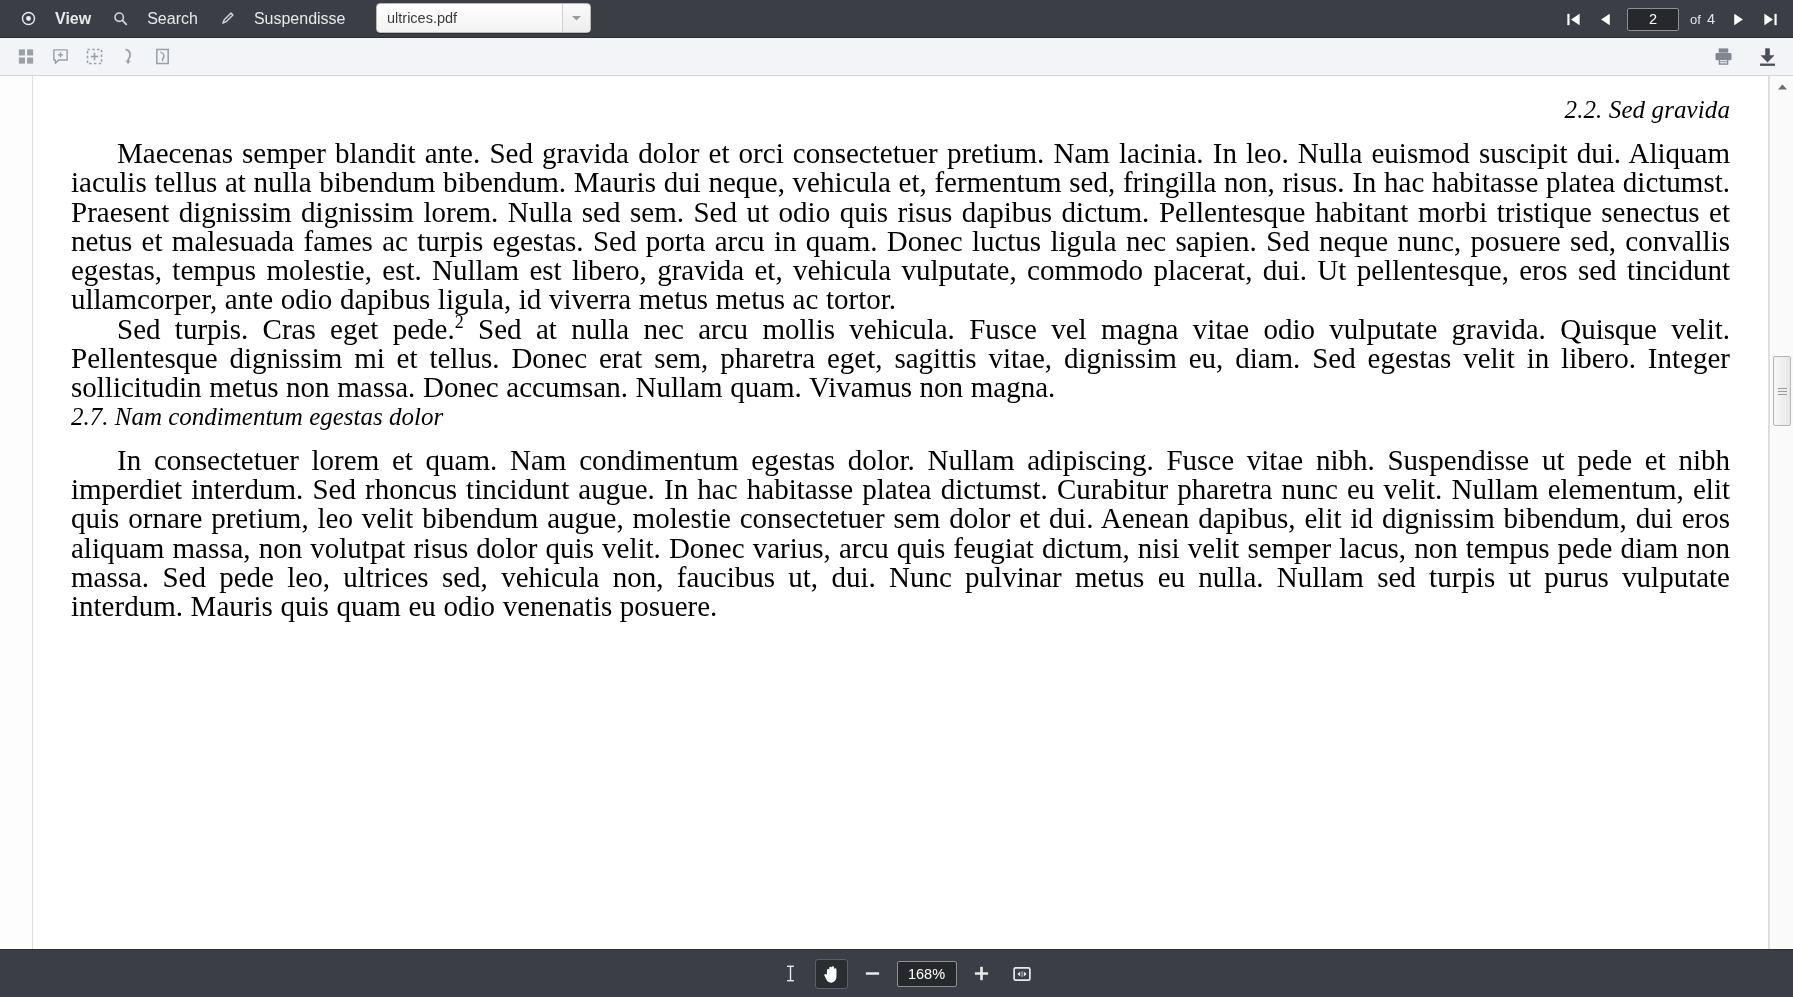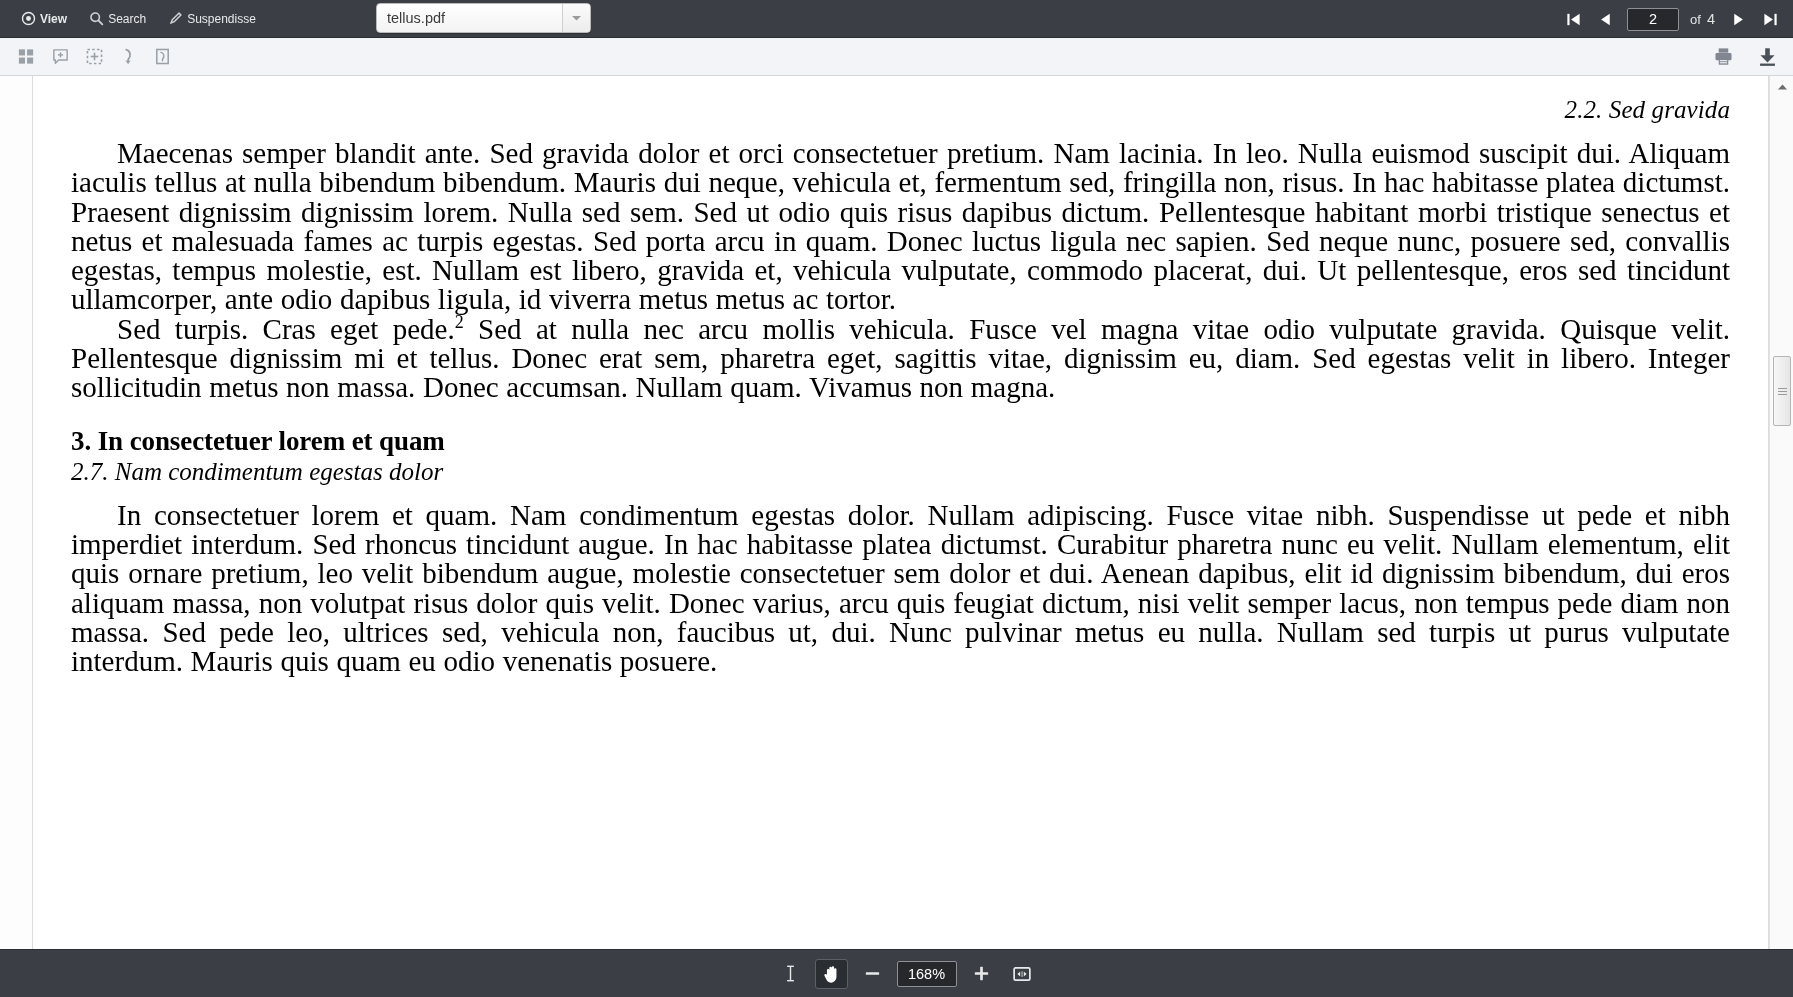--- a/index.html
+++ b/index.html
@@ -26,24 +26,24 @@
     display: flex;
     align-items: center;
     flex: none;
     position: relative;
     border-bottom: 1px solid #2a2d32;
   }
   .menu-group { display: flex; align-items: center; padding-left: 10px; }
   .menu-item {
     display: flex;
     align-items: center;
-    gap: 4px;
+    gap: 19px;
     padding: 4px 11px;
     color: #e8e9ea;
-    font-size: 12px;
+    font-size: 16px;
     cursor: pointer;
     border-radius: 2px;
     white-space: nowrap;
   }
   .menu-item svg { display: block; }
   .menu-label { line-height: 1; }
   .menu-label.strong { font-weight: bold; }
 
   
   .file-select-wrap {
@@ -341,21 +341,21 @@
             <path d="M3 13 L4.6 9.4 L11.8 2.2 L13.8 4.2 L6.6 11.4 Z" fill="none" stroke="#cfd1d4" stroke-width="1.6" stroke-linejoin="round"></path>
           </svg>
         </span>
         <span class="menu-label">Suspendisse</span>
       </div>
 
     </div>
 
     <div class="file-select-wrap">
       <div class="file-select">
-        <div class="file-select-text">tellus.pdf</div>
+        <div class="file-select-text">ultrices.pdf</div>
         <div class="file-select-arrow">
           <svg width="11" height="8" viewBox="0 0 11 8">
             <path d="M1 2 L5.5 6.4 L10 2 Z" fill="#9b9b9b"></path>
           </svg>
         </div>
       </div>
     </div>
 
     <div class="pager">
       <div class="pg-btn">
@@ -458,21 +458,20 @@
       <div class="page-content">
 
         <h2 class="h2-sub">2.2. Sed gravida</h2>
 
         <div class="spacer-par"></div>
 
         <p class="body">Maecenas semper blandit ante. Sed gravida dolor et orci consectetuer pretium. Nam lacinia. In leo. Nulla euismod suscipit dui. Aliquam iaculis tellus at nulla bibendum bibendum. Mauris dui neque, vehicula et, fermentum sed, fringilla non, risus. In hac habitasse platea dictumst. Praesent dignissim dignissim lorem. Nulla sed sem. Sed ut odio quis risus dapibus dictum. Pellentesque habitant morbi tristique senectus et netus et malesuada fames ac turpis egestas. Sed porta arcu in quam. Donec luctus ligula nec sapien. Sed neque nunc, posuere sed, convallis egestas, tempus molestie, est. Nullam est libero, gravida et, vehicula vulputate, commodo placerat, dui. Ut pellentesque, eros sed tincidunt ullamcorper, ante odio dapibus ligula, id viverra metus metus ac tortor.</p>
 
         <p class="body tight"><span>Sed turpis. Cras eget pede.</span><sup>2</sup><span> Sed at nulla nec arcu mollis vehicula. Fusce vel magna vitae odio vulputate gravida. Quisque velit. Pellentesque dignissim mi et tellus. Donec erat sem, pharetra eget, sagittis vitae, dignissim eu, diam. Sed egestas velit in libero. Integer sollicitudin metus non massa. Donec accumsan. Nullam quam. Vivamus non magna.</span></p>
 
-        <h1 class="h1-sec">3. In consectetuer lorem et quam</h1>
         <h2 class="h2-sec">2.7. Nam condimentum egestas dolor</h2>
 
         <div class="spacer-par"></div>
 
         <p class="body">In consectetuer lorem et quam. Nam condimentum egestas dolor. Nullam adipiscing. Fusce vitae nibh. Suspendisse ut pede et nibh imperdiet interdum. Sed rhoncus tincidunt augue. In hac habitasse platea dictumst. Curabitur pharetra nunc eu velit. Nullam elementum, elit quis ornare pretium, leo velit bibendum augue, molestie consectetuer sem dolor et dui. Aenean dapibus, elit id dignissim bibendum, dui eros aliquam massa, non volutpat risus dolor quis velit. Donec varius, arcu quis feugiat dictum, nisi velit semper lacus, non tempus pede diam non massa. Sed pede leo, ultrices sed, vehicula non, faucibus ut, dui. Nunc pulvinar metus eu nulla. Nullam sed turpis ut purus vulputate interdum. Mauris quis quam eu odio venenatis posuere.</p>
 
       </div>
     </div>
 
     <div class="vscroll">

